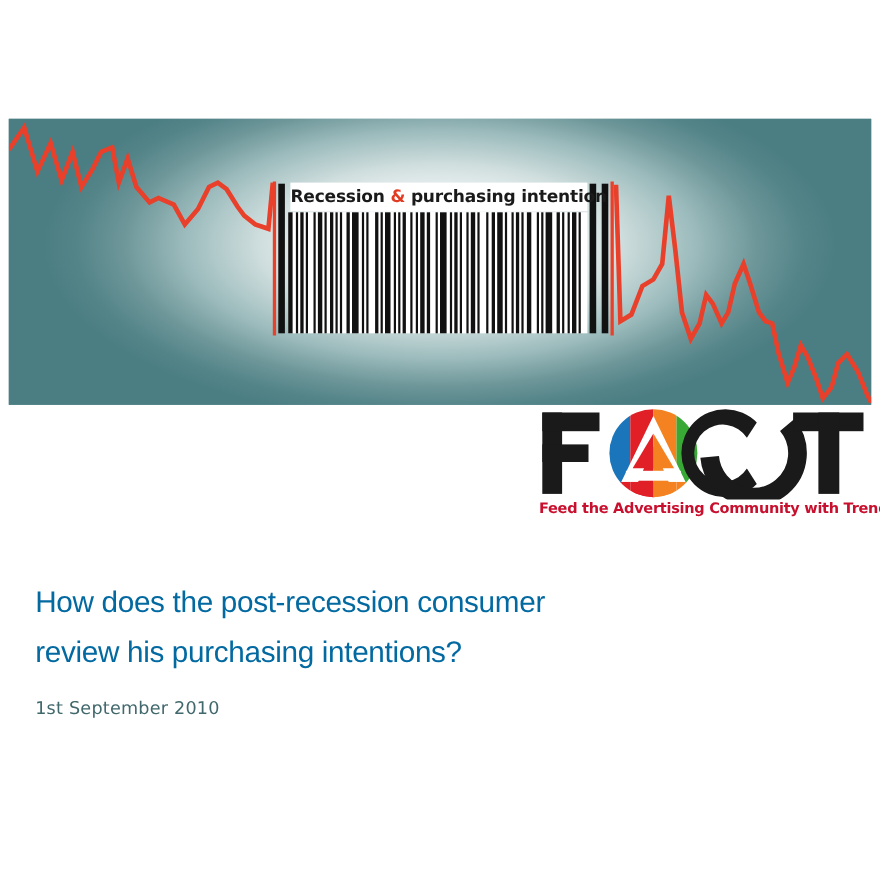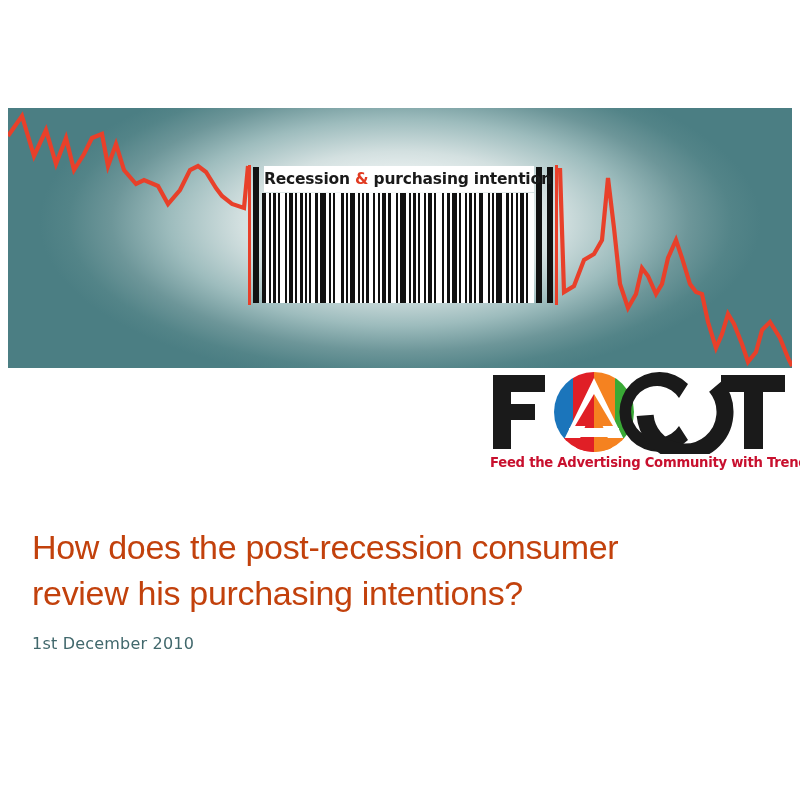--- a/index.html
+++ b/index.html
@@ -134,24 +134,24 @@
 
   
   .title-block {
     position: absolute;
     left: 32px;
     top: 524px;
     width: 730px;
   }
   .slide-title {
     margin: 0;
-    color: #c2410c;
+    color: #0369a1;
     font-family: "Liberation Sans", sans-serif;
     font-weight: normal;
-    font-size: 34px;
+    font-size: 27px;
     line-height: 46px;
     letter-spacing: -0.3px;
   }
   .slide-date {
     margin: 18px 0 0 0;
     color: #41686c;
     font-family: "DejaVu Sans", sans-serif;
     font-weight: normal;
     font-size: 16px;
     line-height: 20px;
@@ -299,14 +299,14 @@
     <g>
       <rect x="232" y="5" width="64" height="17" fill="#1a1a1a"></rect>
       <rect x="255" y="5" width="19" height="74" fill="#1a1a1a"></rect>
     </g>
   </svg>
   <div class="logo-tagline">Feed the Advertising Community with Trends</div>
 </div>
 
 <div class="title-block">
   <h1 class="slide-title"><span>How does the post-recession consumer</span><br><span>review his purchasing intentions?</span></h1>
-  <p class="slide-date">1st December 2010</p>
+  <p class="slide-date">1st September 2010</p>
 </div>
 
 </body></html>

